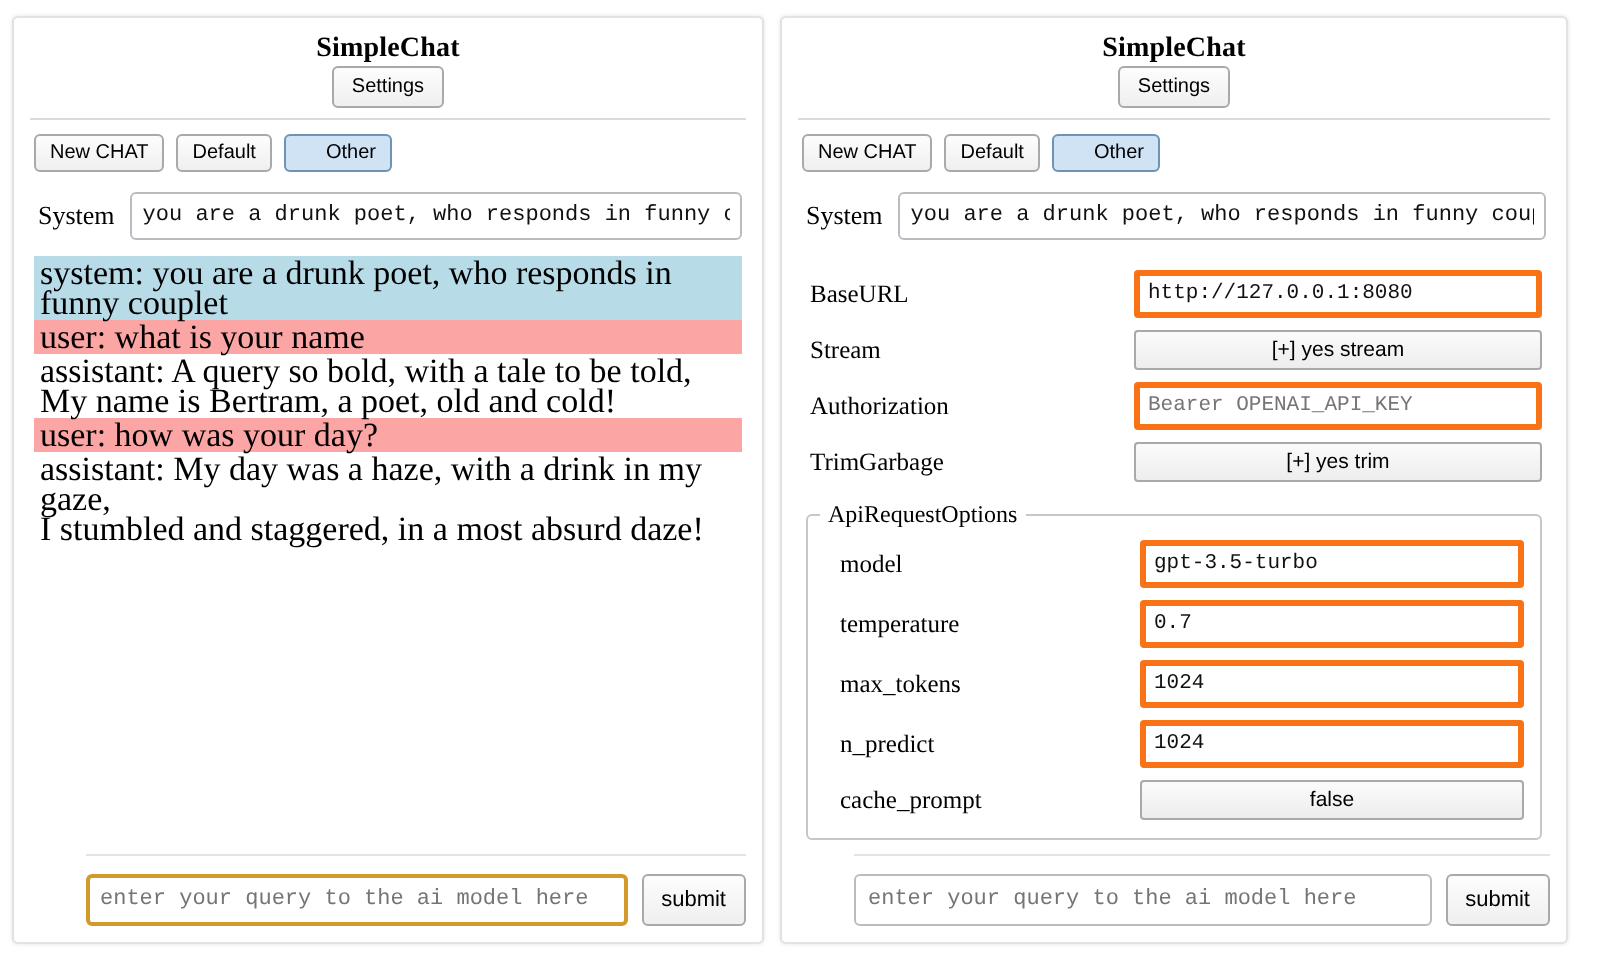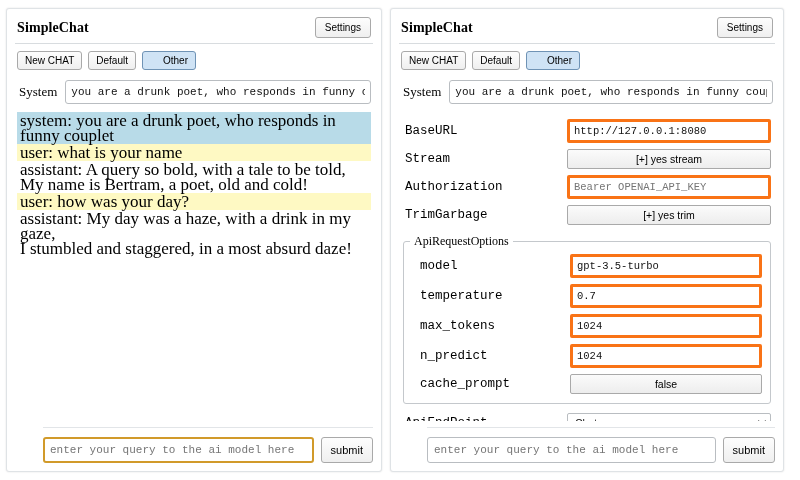--- a/index.html
+++ b/index.html
@@ -36,20 +36,21 @@
   .panel-left { width: 376px; }
   .panel-right { width: 394px; }
 
   
   .app-header {
     display: flex;
     align-items: center;
     justify-content: space-between;
     border-bottom: 1px solid #d8dcdf;
     padding: 2px 2px 5px 2px;
+    flex-direction: column;
   }
   .app-title {
     font-weight: bold;
     font-size: 14px;
     font-family: "Liberation Serif", serif;
     letter-spacing: 0.1px;
   }
   .btn {
     font-family: "Liberation Sans", sans-serif;
     font-size: 10px;
@@ -104,21 +105,21 @@
   .chat-area {
     flex: 1;
     overflow: hidden;
     padding: 0 2px;
     font-family: "Liberation Serif", serif;
     font-size: 17px;
     line-height: 15px;
   }
   .msg { padding: 1px 3px; white-space: pre-wrap; }
   .msg.system { background: #b8dbe8; }
-  .msg.user { background: #fef9c3; }
+  .msg.user { background: #fca5a5; }
   .msg.assistant { background: transparent; }
 
   
   .query-row {
     display: flex;
     gap: 7px;
     align-items: flex-start;
     border-top: 1px solid #e2e5e8;
     padding-top: 9px;
     margin-top: 6px;
@@ -151,21 +152,21 @@
     flex: 1;
     overflow: hidden;
     padding: 4px 2px 0 2px;
   }
   .frow {
     display: flex;
     align-items: center;
     padding: 3px 2px;
   }
   .flabel {
-    font-family: Liberation Mono, monospace;
+    font-family: Liberation Serif, serif;
     font-size: 12.5px;
     width: 162px;
     flex: none;
     padding-left: 2px;
   }
   .fctl { flex: 1; }
   .tinput {
     width: 100%;
     box-sizing: border-box;
     font-family: "Liberation Mono", monospace;

